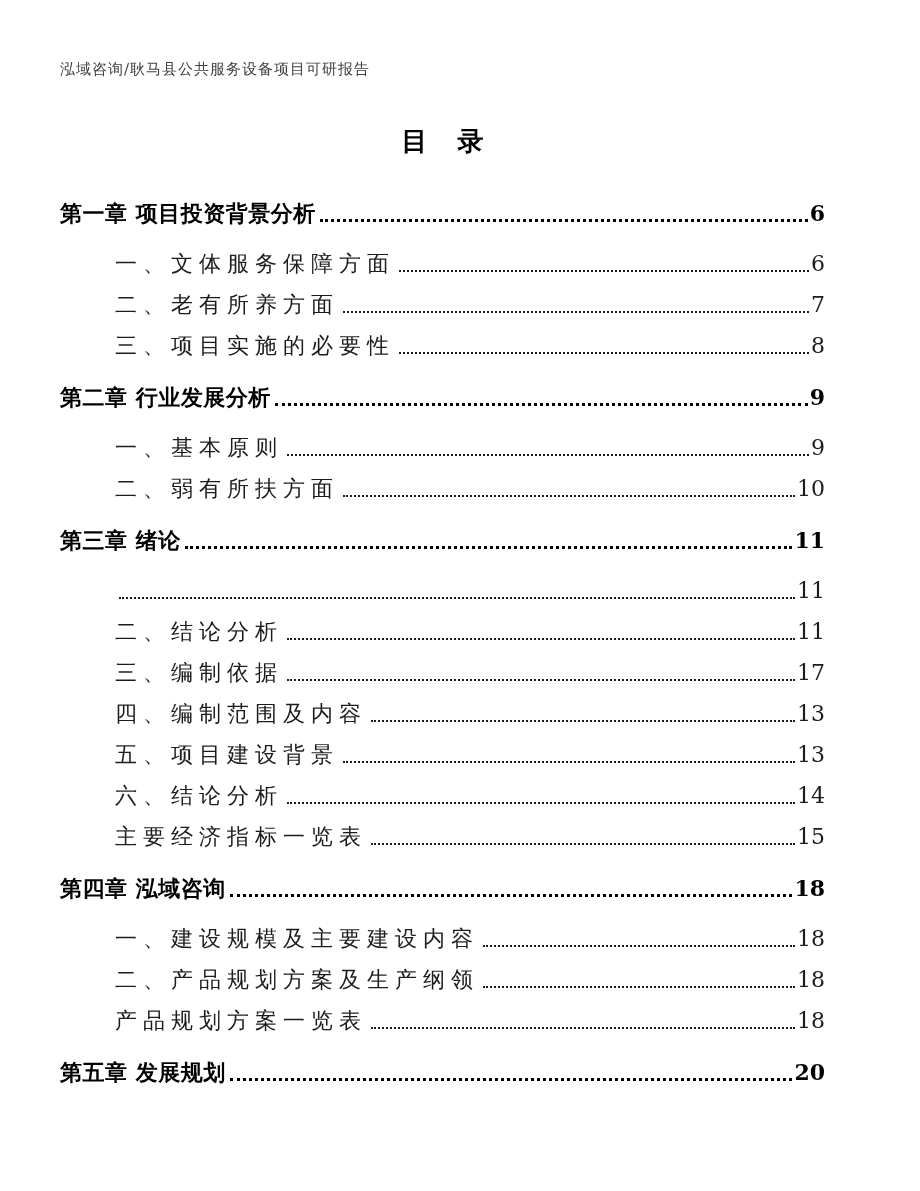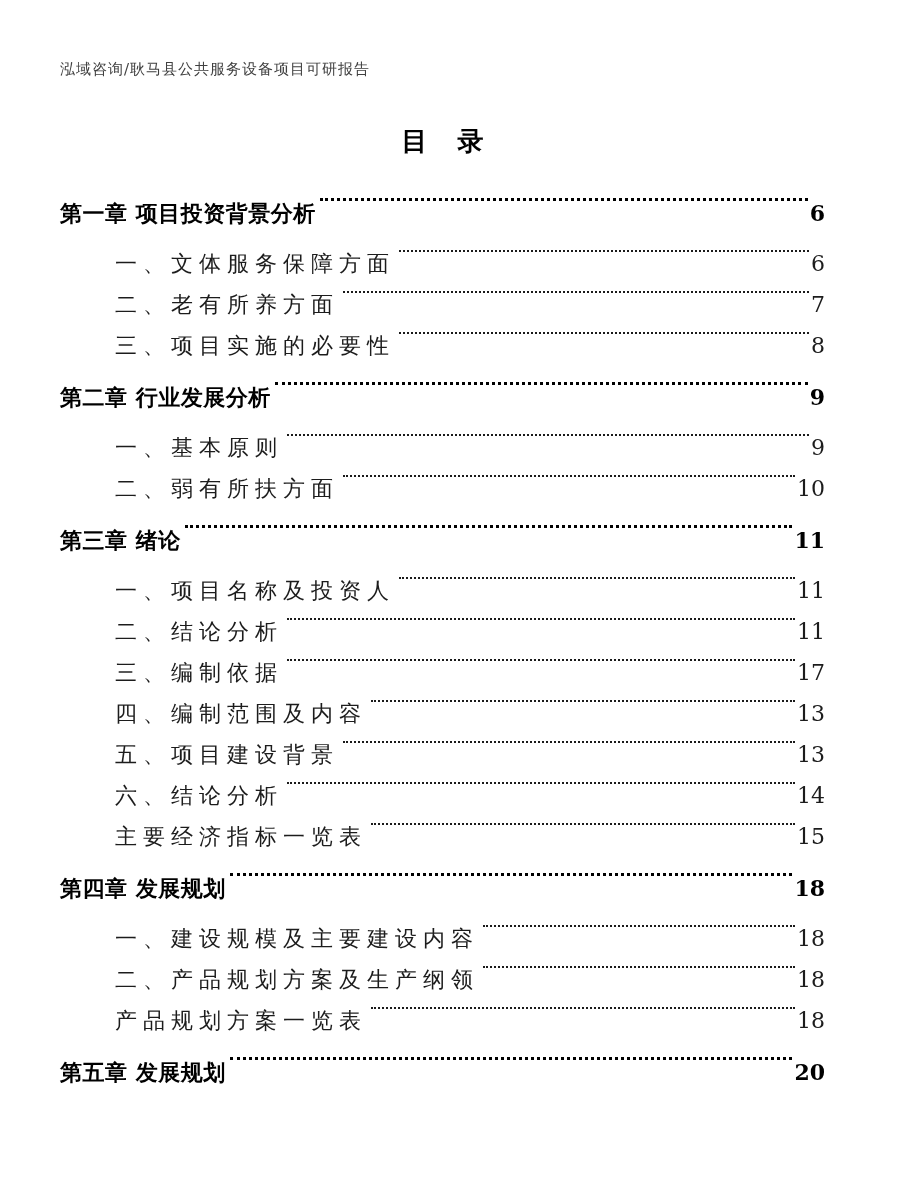--- a/index.html
+++ b/index.html
@@ -33,21 +33,21 @@
     display: inline-block;
     font-size: 26px;
     font-weight: bold;
     line-height: 30px;
     letter-spacing: 30px;
     margin-left: 30px; 
     color: #000;
   }
   .row {
     display: flex;
-    align-items: flex-start;
+    align-items: flex-end;
   }
   .chapter-row {
     font-size: 22px;
     font-weight: bold;
     line-height: 30px;
     letter-spacing: 0.5px;
     margin: 22px 0;
     color: #000;
   }
   .item-row {
@@ -128,21 +128,20 @@
     <span class="leader"></span>
     <span class="pagenum">10</span>
   </div>
 
   <div class="row chapter-row">
     <span class="label">第三章 绪论</span>
     <span class="leader"></span>
     <span class="pagenum">11</span>
   </div>
   <div class="row item-row">
-    <span class="label">一、项目名称及投资人</span>
     <span class="leader"></span>
     <span class="pagenum">11</span>
   </div>
   <div class="row item-row">
     <span class="label">二、结论分析</span>
     <span class="leader"></span>
     <span class="pagenum">11</span>
   </div>
   <div class="row item-row">
     <span class="label">三、编制依据</span>
@@ -164,21 +163,21 @@
     <span class="leader"></span>
     <span class="pagenum">14</span>
   </div>
   <div class="row item-row">
     <span class="label">主要经济指标一览表</span>
     <span class="leader"></span>
     <span class="pagenum">15</span>
   </div>
 
   <div class="row chapter-row">
-    <span class="label">第四章 发展规划</span>
+    <span class="label">第四章 泓域咨询</span>
     <span class="leader"></span>
     <span class="pagenum">18</span>
   </div>
   <div class="row item-row">
     <span class="label">一、建设规模及主要建设内容</span>
     <span class="leader"></span>
     <span class="pagenum">18</span>
   </div>
   <div class="row item-row">
     <span class="label">二、产品规划方案及生产纲领</span>

